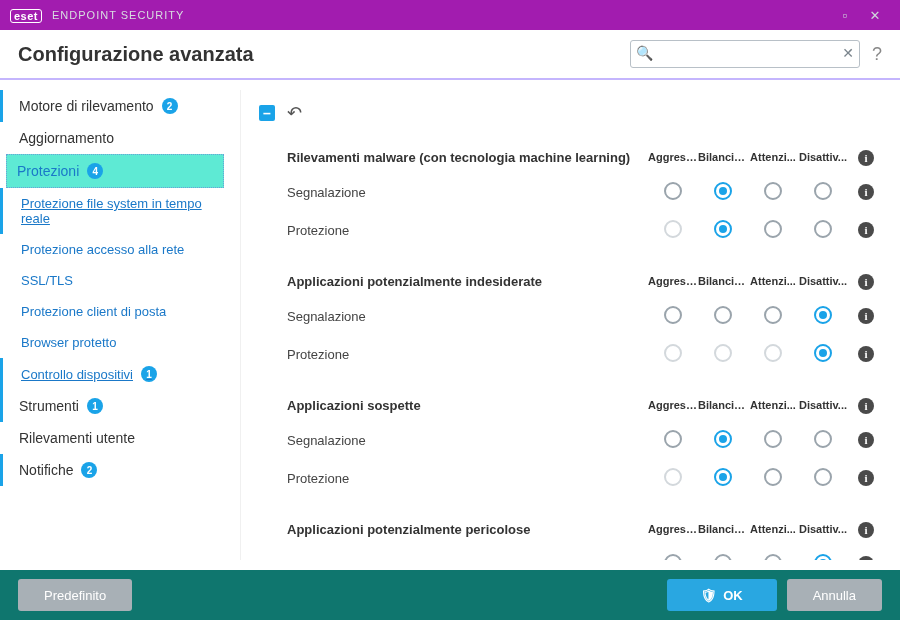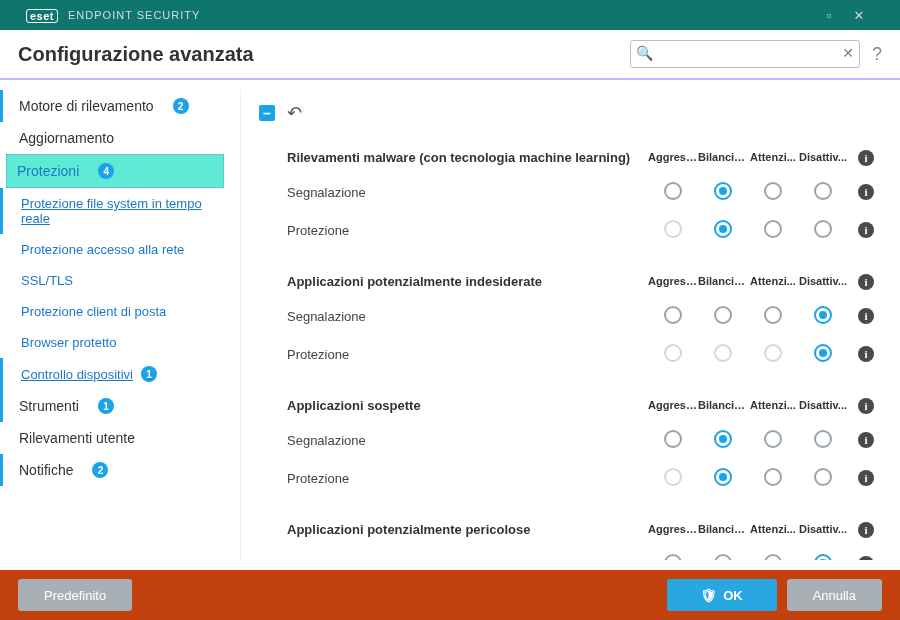--- a/index.html
+++ b/index.html
@@ -1,19 +1,19 @@
 <!DOCTYPE html>
 <html><head>
 <meta charset="utf-8">
 <style>
   * { box-sizing: border-box; margin: 0; padding: 0; font-family: "Segoe UI", Arial, sans-serif; }
   body { width: 900px; height: 620px; overflow: hidden; background: #fff; color: #333; }
 
   
-  .titlebar { height: 30px; background: #0f766e; color: #fff; display: flex; align-items: center; padding: 0 26px; font-size: 12px; }
+  .titlebar { height: 30px; background: #a21caf; color: #fff; display: flex; align-items: center; padding: 0 10px; font-size: 12px; }
   .titlebar .logo { font-weight: bold; letter-spacing: 0.5px; margin-right: 6px; font-size: 13px; }
   .titlebar .logo .e { display:inline-block; border:1.5px solid #fff; border-radius:3px; padding:0 3px; margin-right:4px; font-size:11px; }
   .titlebar .product { color: #d8dde1; font-weight: 400; letter-spacing: 1px; font-size: 11px; }
   .titlebar .spacer { flex: 1; }
   .titlebar .win-btn { width: 30px; text-align: center; font-size: 13px; cursor: pointer; color:#cfd6db;}
 
   
   .header { height: 50px; display: flex; align-items: center; padding: 0 18px; border-bottom: 2px solid #c4b5fd; }
   .header h1 { font-size: 20px; font-weight: 600; color: #333; flex: 0 0 auto; }
   .header .hspacer { flex: 1; }
@@ -22,21 +22,21 @@
   .search-wrap .mag { position: absolute; left: 6px; top: 5px; color: #7a848c; font-size: 14px; }
   .search-wrap .clear { position: absolute; right: 6px; top: 5px; color: #7a848c; font-size: 14px; cursor: pointer; }
   .help-q { margin-left: 12px; color: #888; font-size: 18px; cursor: pointer; }
 
   
   .body { display: flex; height: 490px; }
 
   
   .sidebar { width: 230px; padding: 10px 0 0 0; overflow-y: auto; }
   .side-item { display: flex; align-items: center; padding: 8px 16px; font-size: 14px; cursor: pointer; border-left: 3px solid transparent; color:#333;}
-  .side-item.top { border-left-color: #1aa3e8; color:#333;gap:11px; }
+  .side-item.top { border-left-color: #1aa3e8; color:#333; }
   .side-item.sub { padding-left: 18px; font-size: 13px; color: #1a78c8; }
   .side-item.sub.accent { border-left: 3px solid #1aa3e8; text-decoration: underline; }
   .side-item.selected { border: 1px dotted #6aa0d8; background:#5eead4; color:#1a78c8; margin: 0 6px 0 6px; padding-left:10px;}
   .side-item .label { flex: 0 1 auto; }
   .badge { display: inline-flex; align-items:center; justify-content:center; min-width: 16px; height: 16px; border-radius: 8px; background: #1aa3e8; color: #fff; font-size: 10px; font-weight:600; margin-left: 8px; padding:0 4px;}
 
   
   .main { flex: 1; padding: 10px 8px 10px 10px; overflow: hidden; display:flex;}
   .panel { background: #fff; width: 100%; overflow-y: auto; padding: 6px 18px 20px 18px; border-left:1px solid #f0f0f0;}
   .panel::-webkit-scrollbar { width:10px; }
@@ -58,21 +58,21 @@
   .row-label { flex:1; font-size:13px; color:#444; }
   .radios { display:flex; }
   .radio { width:50px; display:flex; justify-content:center; }
   .r-outer { width:18px; height:18px; border:2px solid #9aa4ac; border-radius:50%; display:flex; align-items:center; justify-content:center; cursor:pointer; background:#fff;}
   .r-outer.disabled { border-color:#d3d8dc; cursor:default;}
   .r-outer.checked { border-color:#1aa3e8; }
   .r-inner { width:8px; height:8px; border-radius:50%; background:#1aa3e8; display:none;}
   .r-outer.checked .r-inner { display:block; }
 
   
-  .footer { height:50px; display:flex; align-items:center; padding:0 18px; gap:10px; background:#c2410c;}
+  .footer { height:50px; display:flex; align-items:center; padding:0 18px; gap:10px; background:#0f766e;}
   .btn { height:32px; padding:0 26px; border:none; border-radius:3px; font-size:13px; cursor:pointer; display:inline-flex; align-items:center; justify-content:center; gap:6px;}
   .btn-default { background:#a8b0b6; color:#fff; }
   .btn-primary { background:#29a7e1; color:#fff; font-weight:600; min-width:110px;}
   .footer .fspacer { flex:1; }
   .shield { font-size:13px; }
 </style>
 </head>
 <body>
 
 <div class="titlebar">

